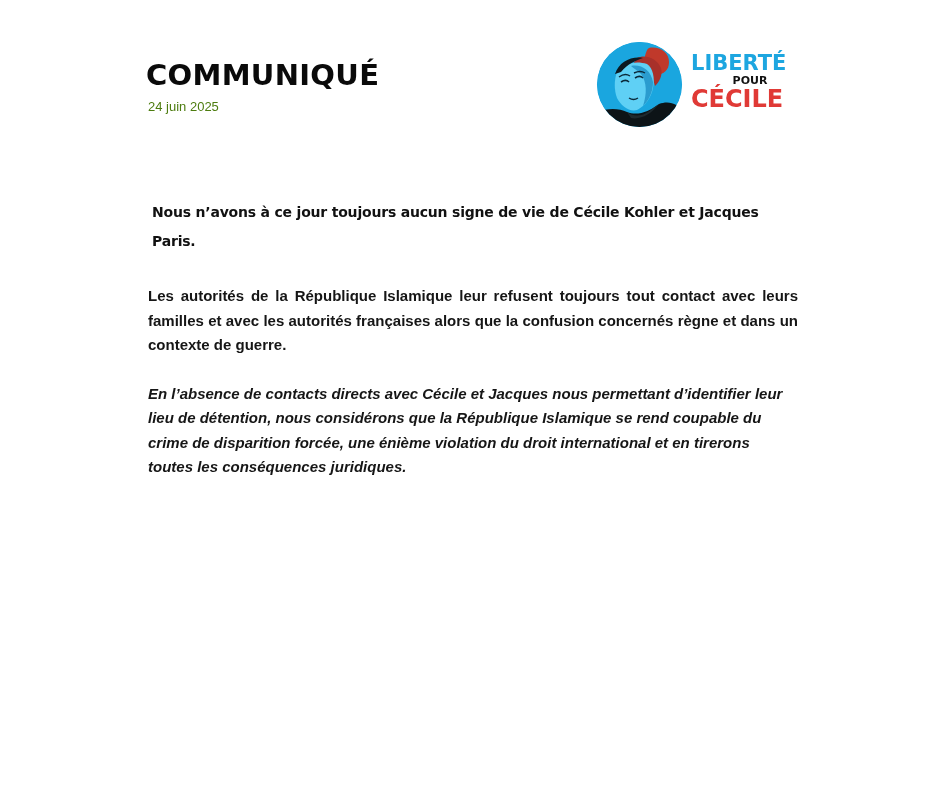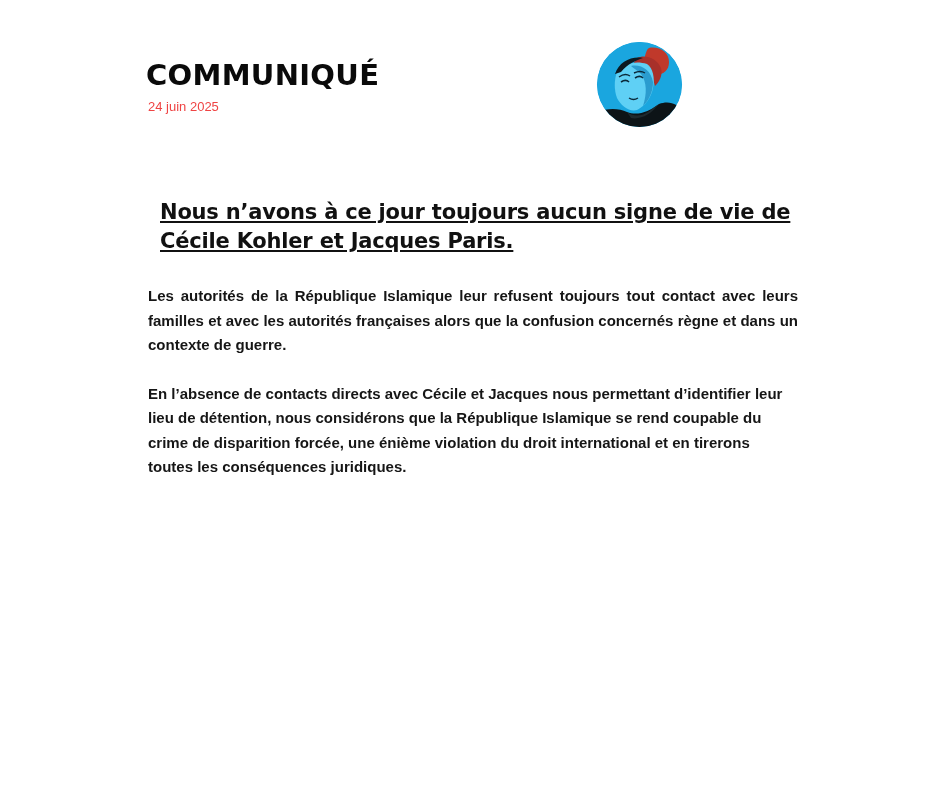--- a/index.html
+++ b/index.html
@@ -30,21 +30,21 @@
       letter-spacing: 0.3px;
       color: #0a0a0a;
       margin: 0;
       line-height: 34px;
     }
     .date {
       position: absolute;
       left: 148px;
       top: 99px;
       font-size: 13px;
-      color: #ef4444;
+      color: #4d7c0f;
       line-height: 16px;
     }
     .logo {
       position: absolute;
       left: 597px;
       top: 42px;
       width: 210px;
       height: 85px;
     }
     .logo-circle {
@@ -88,36 +88,35 @@
     }
     .content {
       position: absolute;
       left: 148px;
       top: 198px;
       width: 650px;
     }
     .lead {
       font-family: "DejaVu Sans", sans-serif;
       font-weight: bold;
-      font-size: 21px;
+      font-size: 14px;
       line-height: 29px;
-      margin: 0 0 28px 12px;
+      margin: 0 0 28px 4px;
       color: #111111;
       letter-spacing: -0.2px;
-      text-decoration: underline;
     }
     .para {
       font-weight: bold;
       font-size: 15px;
       line-height: 24.5px;
       margin: 0 0 24px 0;
       text-align: justify;
       color: #161616;
     }
-    .para:last-child { text-align: left; }
+    .para:last-child { text-align: left; font-style: italic; }
   </style>
 </head>
 <body>
 
 <div class="header">
   <h1 class="title">COMMUNIQUÉ</h1>
   <div class="date">24 juin 2025</div>
 
   <div class="logo">
     <div class="logo-circle">
@@ -138,20 +137,25 @@
         <path d="M37 31 C41 29 45 29 48 31" stroke="#0b2a3a" stroke-width="1.4" fill="none"></path>
 
         <path d="M32 56 C35 58 38 58 41 56" stroke="#0b2a3a" stroke-width="1.4" fill="none"></path>
 
         <path d="M18 32 C22 20 34 14 46 16 C40 18 30 22 24 30 Z" fill="#0b1a22"></path>
 
         <path d="M0 85 L0 70 C10 66 22 66 30 70 C40 74 52 70 62 62 C72 58 82 62 85 70 L85 85 Z" fill="#0d1417"></path>
         <path d="M30 70 C38 76 48 74 56 66 L62 62 C54 72 44 78 34 76 Z" fill="#1f2a2e"></path>
       </svg>
     </div>
+    <div class="logo-text">
+      <span class="logo-liberte">LIBERTÉ</span>
+      <span class="logo-pour">POUR</span>
+      <span class="logo-cecile">CÉCILE</span>
+    </div>
   </div>
 </div>
 
 <div class="content">
   <p class="lead">Nous n’avons à ce jour toujours aucun signe de vie de Cécile Kohler et Jacques Paris.</p>
   <p class="para">Les autorités de la République Islamique leur refusent toujours tout contact avec leurs familles et avec les autorités françaises alors que la confusion concernés règne et dans un contexte de guerre.</p>
   <p class="para">En l’absence de contacts directs avec Cécile et Jacques nous permettant d’identifier leur lieu de détention, nous considérons que la République Islamique se rend coupable du crime de disparition forcée, une énième violation du droit international et en tirerons toutes les conséquences juridiques.</p>
 </div>
 
 </body></html>

